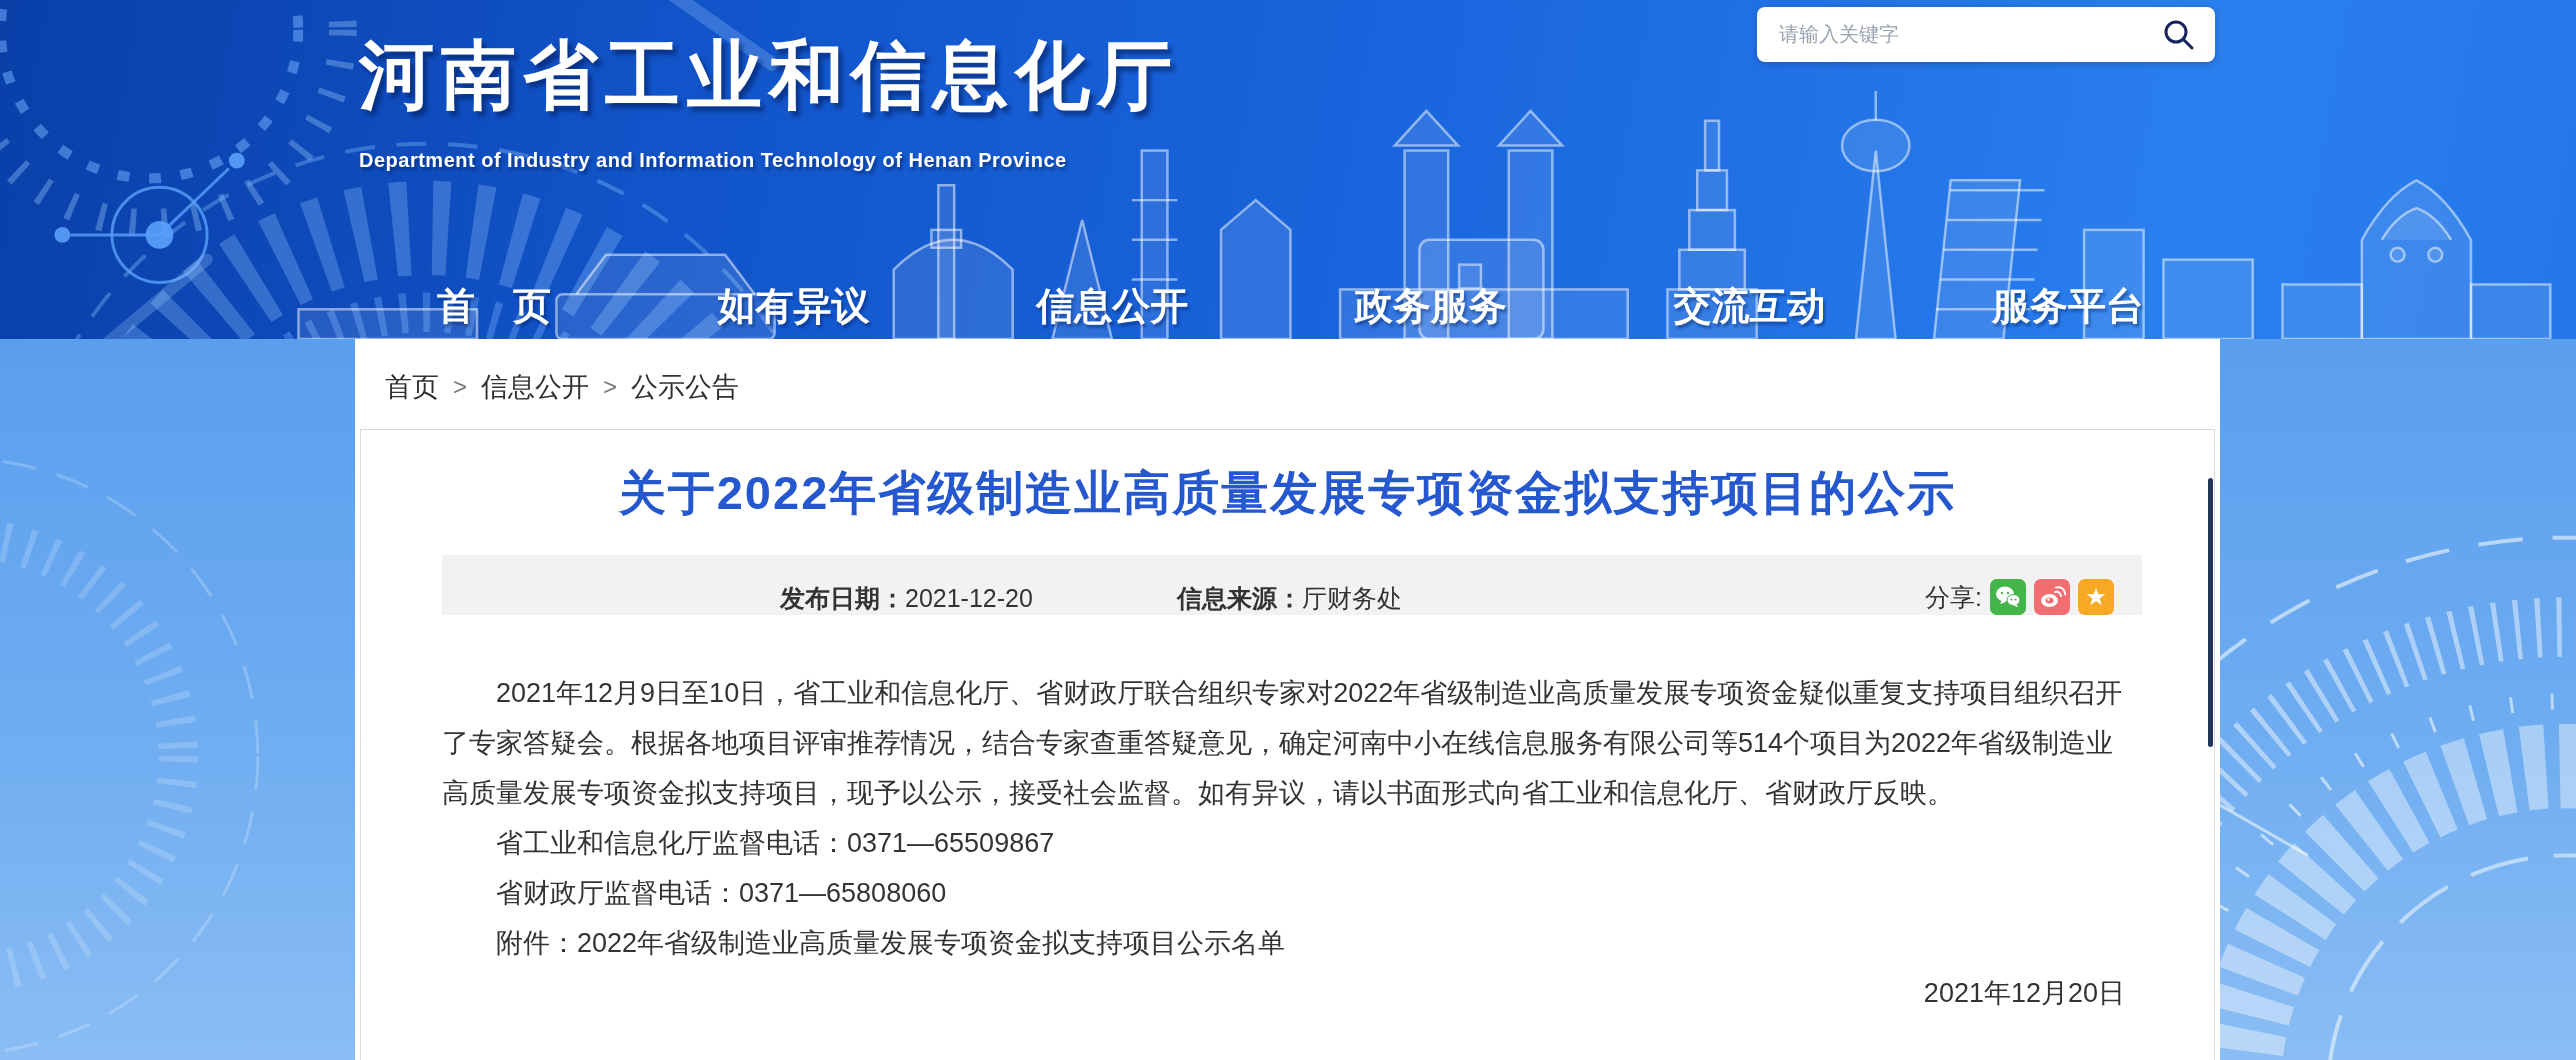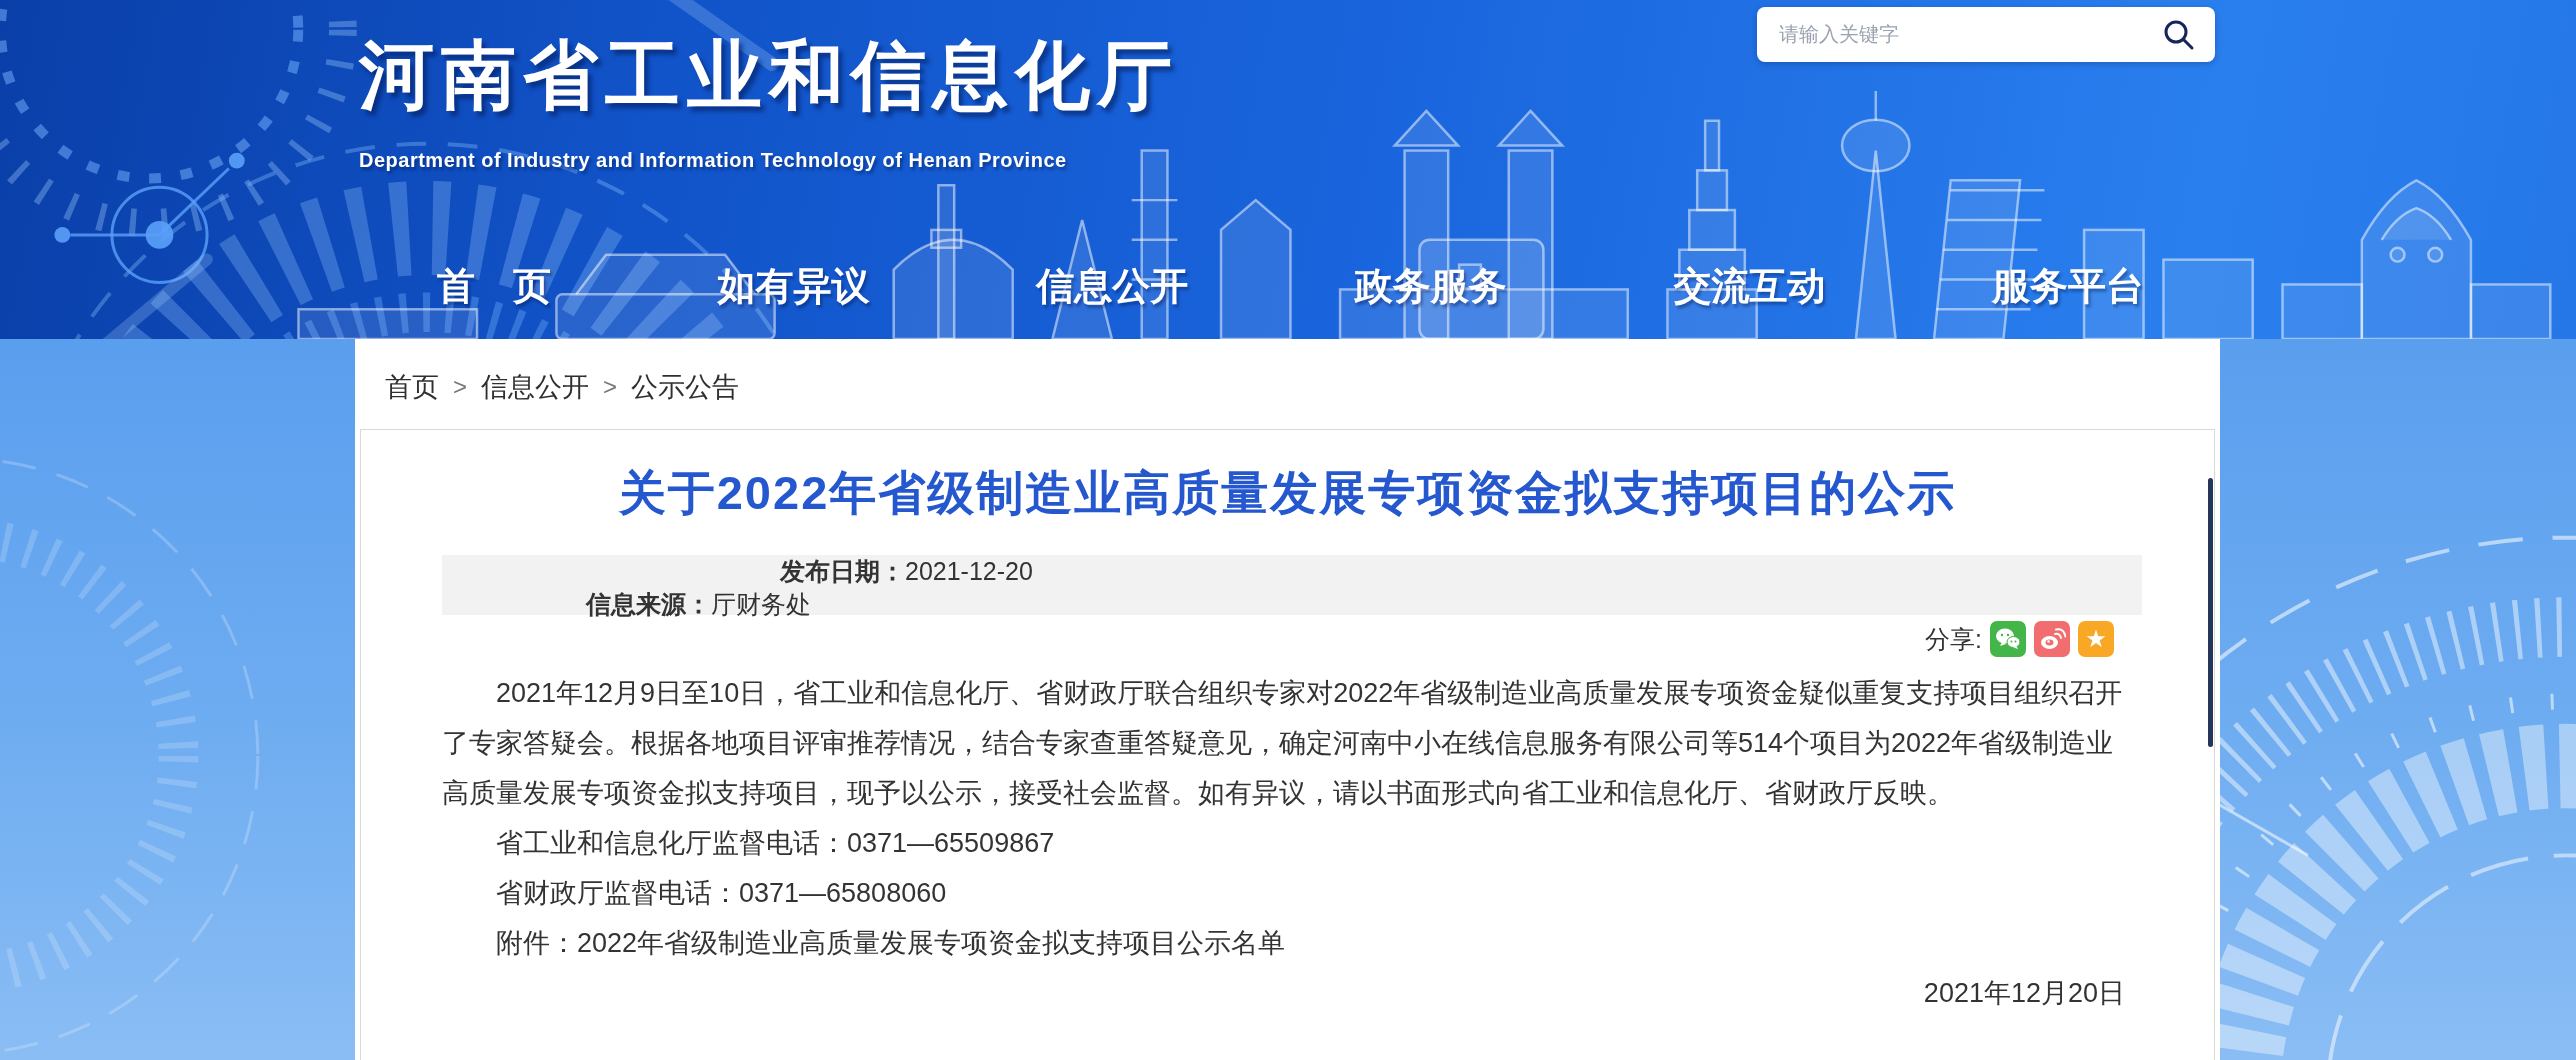--- a/index.html
+++ b/index.html
@@ -30,22 +30,22 @@
     background:#fff; border-radius:8px; display:flex; align-items:center; padding:0 16px 0 22px;
     box-shadow:0 2px 6px rgba(0,20,70,.25);
   }
   .search-box input {
     flex:1; border:none; outline:none; font-size:20px; color:#333; background:transparent;
     font-family:"Liberation Sans", sans-serif;
   }
   .search-box input::placeholder { color:#9aa3b0; }
   .search-btn { width:40px; height:40px; border:none; background:transparent; cursor:pointer; display:flex; align-items:center; justify-content:center; }
   .nav {
-    position:absolute; left:437px; right:432px; top:261px; height:64px; z-index:6;
-    display:flex; justify-content:space-between; align-items:flex-start;
+    position:absolute; left:437px; right:432px; top:268px; height:64px; z-index:6;
+    display:flex; justify-content:space-between; align-items:flex-end;
   }
   .nav-item {
     color:#fff; font-size:38px; font-weight:bold; cursor:pointer; white-space:nowrap;
     text-shadow:2px 3px 3px rgba(0,20,70,.4);
   }
 
   
   .body-bg {
     position:absolute; top:339px; left:0; width:2576px; height:721px;
     background:linear-gradient(180deg,#5a9eee 0%,#6fadf1 55%,#8abdf4 100%);
@@ -65,21 +65,21 @@
   .article-box {
     position:absolute; left:5px; right:5px; top:90px; height:655px;
     border:1px solid #d9d9d9; background:#fff;
   }
   .article-title {
     margin:32px 60px 0; text-align:center; font-size:47px; font-weight:bold;
     color:#2558cf; letter-spacing:2px;
   }
   .meta-bar {
     margin:30px 72px 0 81px; height:60px; background:#f2f2f2;
-    display:flex; align-items:flex-start; font-size:25px; color:#333;flex-direction:column;
+    display:flex; align-items:flex-end; font-size:25px; color:#333;
   }
   .meta-item { white-space:nowrap; }
   .meta-item.first { margin-left:338px; }
   .meta-item.second { margin-left:144px; }
   .meta-label { font-weight:bold; }
   .share-group { margin-left:auto; display:flex; align-items:center; gap:8px; padding-right:28px; }
   .share-label { font-size:25px; color:#333; }
   .share-tile {
     width:36px; height:36px; border-radius:7px; display:flex; align-items:center; justify-content:center;
     cursor:pointer;

